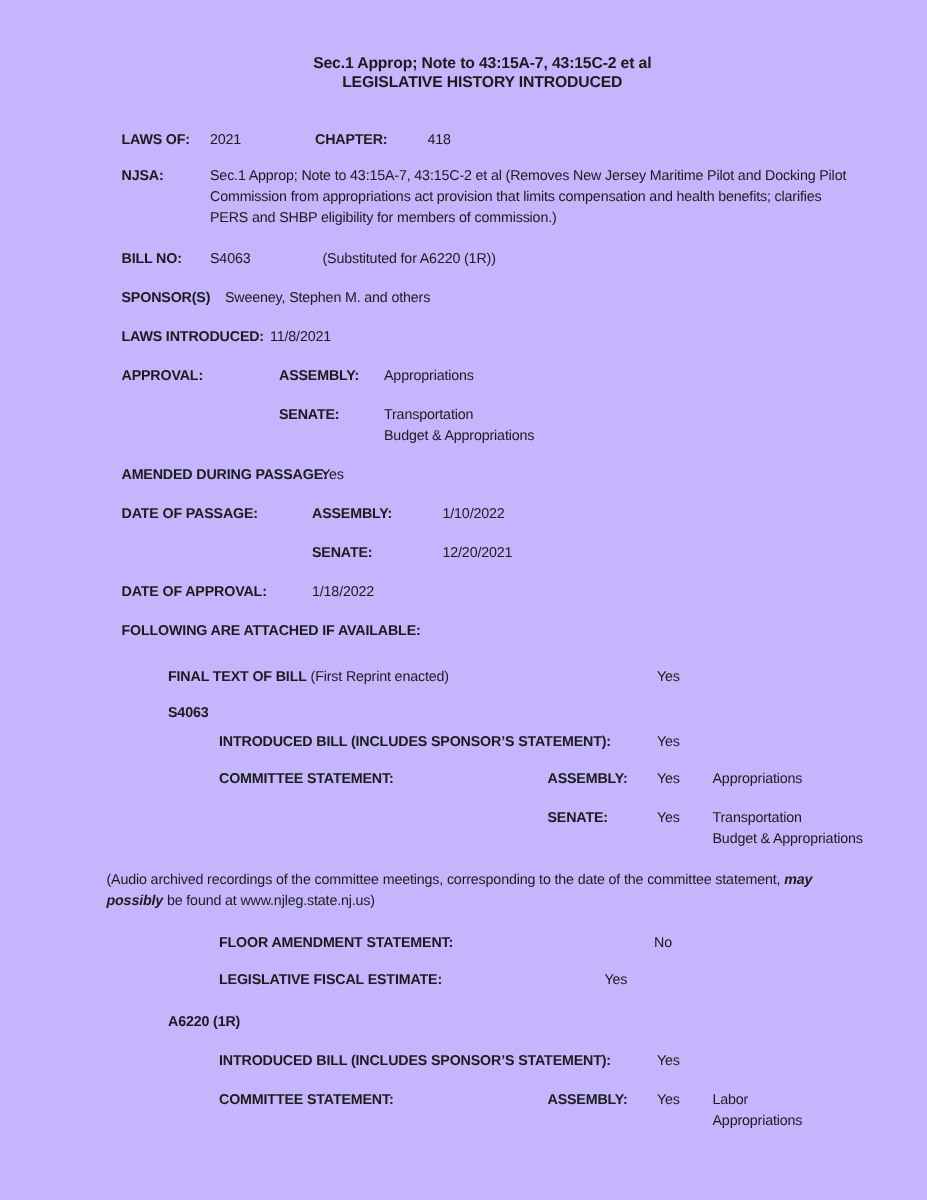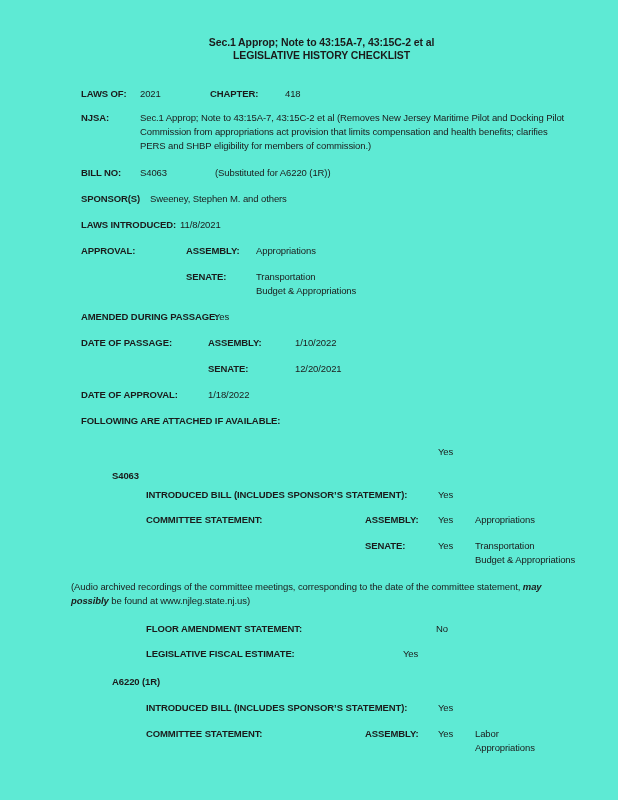--- a/index.html
+++ b/index.html
@@ -1,39 +1,39 @@
 <!DOCTYPE html>
 <html><head>
 <meta charset="utf-8">
 <style>
   html,body{margin:0;padding:0;background:#ffffff;}
   .page{
     position:relative;
     width:618px;height:800px;
-    background:#5eead4;
+    background:#c4b5fd;
     font-family:"Liberation Sans", sans-serif;
     font-size:9.5px;
     color:#1b1b1b;
     letter-spacing:-0.1px;
     overflow:hidden;
   }
   .c{position:absolute;white-space:nowrap;line-height:12px;padding-left:18px;}
   .b{font-weight:bold;}
   .bi{font-weight:bold;font-style:italic;}
   .hdr{position:absolute;left:63px;width:517px;text-align:center;}
   .hdr-bold{font-weight:bold;font-size:10.5px;}
   .hdr-reg{font-size:10px;}
 </style>
 </head>
 <body>
 
 <div class="page">
 
   <div class="hdr hdr-bold" style="top:36px">Sec.1 Approp; Note to 43:15A-7, 43:15C-2 et al</div>
-  <div class="hdr hdr-bold" style="top:49px">LEGISLATIVE HISTORY CHECKLIST</div>
+  <div class="hdr hdr-bold" style="top:49px">LEGISLATIVE HISTORY INTRODUCED</div>
 
   <span class="c b" style="top:88px;left:63px">LAWS OF:</span>
   <span class="c" style="top:88px;left:122px">2021</span>
   <span class="c b" style="top:88px;left:192px">CHAPTER:</span>
   <span class="c" style="top:88px;left:267px">418</span>
 
   <span class="c b" style="top:112px;left:63px">NJSA:</span>
   <span class="c" style="top:112px;left:122px">Sec.1 Approp; Note to 43:15A-7, 43:15C-2 et al (Removes New Jersey Maritime Pilot and Docking Pilot</span>
   <span class="c" style="top:126px;left:122px">Commission from appropriations act provision that limits compensation and health benefits; clarifies</span>
   <span class="c" style="top:140px;left:122px">PERS and SHBP eligibility for members of commission.)</span>
@@ -62,20 +62,21 @@
   <span class="c b" style="top:337px;left:190px">ASSEMBLY:</span>
   <span class="c" style="top:337px;left:277px">1/10/2022</span>
   <span class="c b" style="top:363px;left:190px">SENATE:</span>
   <span class="c" style="top:363px;left:277px">12/20/2021</span>
 
   <span class="c b" style="top:389px;left:63px">DATE OF APPROVAL:</span>
   <span class="c" style="top:389px;left:190px">1/18/2022</span>
 
   <span class="c b" style="top:415px;left:63px">FOLLOWING ARE ATTACHED IF AVAILABLE:</span>
 
+  <span class="c" style="top:446px;left:94px"><span class="b">FINAL TEXT OF BILL</span><span> (First Reprint enacted)</span></span>
   <span class="c" style="top:446px;left:420px">Yes</span>
 
   <span class="c b" style="top:470px;left:94px">S4063</span>
 
   <span class="c b" style="top:489px;left:128px">INTRODUCED BILL (INCLUDES SPONSOR’S STATEMENT):</span>
   <span class="c" style="top:489px;left:420px">Yes</span>
 
   <span class="c b" style="top:514px;left:128px">COMMITTEE STATEMENT:</span>
   <span class="c b" style="top:514px;left:347px">ASSEMBLY:</span>
   <span class="c" style="top:514px;left:420px">Yes</span>

